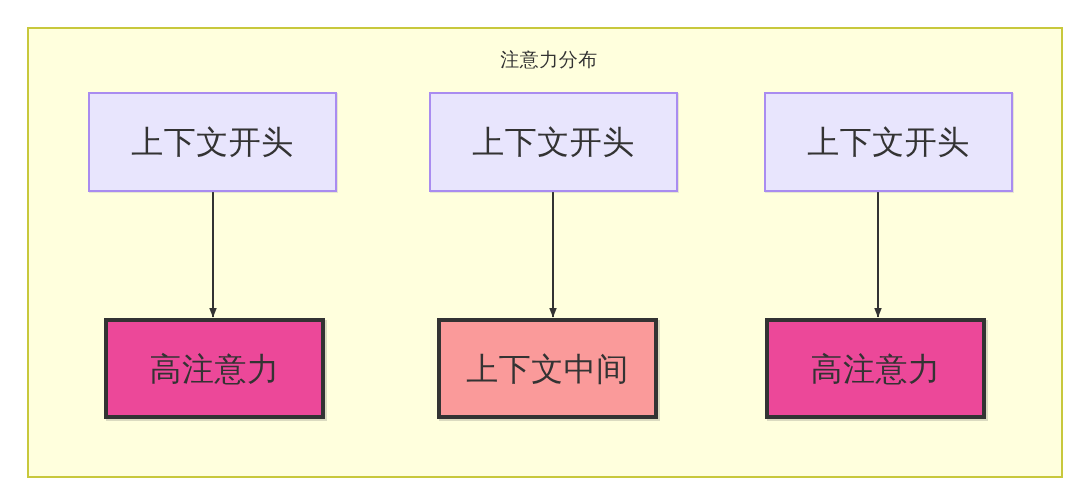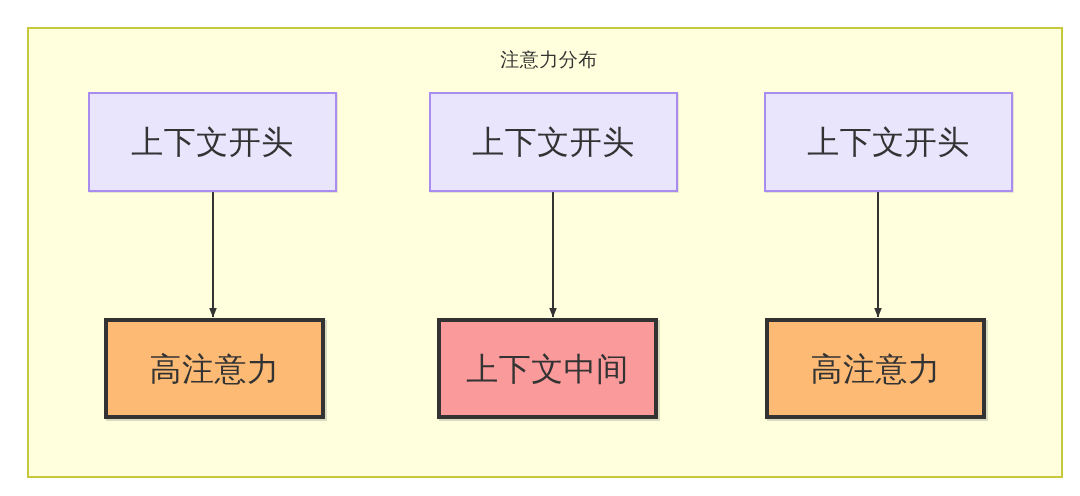--- a/index.html
+++ b/index.html
@@ -78,21 +78,21 @@
     display: flex;
     align-items: center;
     justify-content: center;
     box-shadow: 2px 2px 0 rgba(90,90,90,0.22);
   }
 
   .node-bottom-1 { left: 104px; }
   .node-bottom-2 { left: 437px; }
   .node-bottom-3 { left: 765px; }
 
-  .fill-high { background: #fdba74; }
+  .fill-high { background: #ec4899; }
   .fill-low  { background: #fa9a9a; }
 
   .node-label {
     font-size: 32px;
     line-height: 28px;
     color: #333333;
     white-space: nowrap;
     letter-spacing: 0.5px;
   }
 

